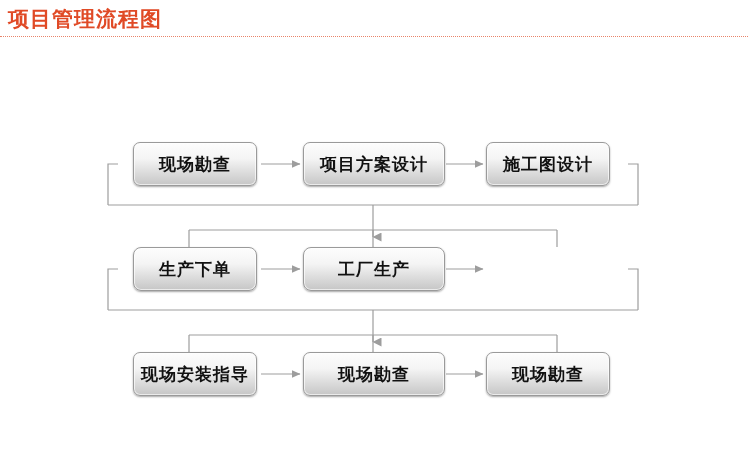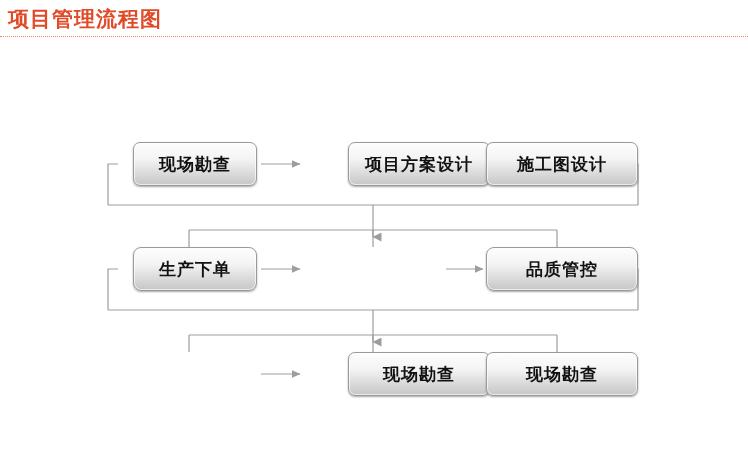--- a/index.html
+++ b/index.html
@@ -82,22 +82,22 @@
     font-size: 17px;
     font-weight: 700;
     color: #111111;
     letter-spacing: 1px;
     white-space: nowrap;
     line-height: 1;
   }
 
   
   .col-0 { left: 133px; width: 124px; }
-  .col-1 { left: 303px; width: 142px; margin-left: 45px; }
-  .col-2 { left: 486px; width: 152px; }
+  .col-1 { left: 303px; width: 142px; }
+  .col-2 { left: 486px; width: 124px; }
 
   
   .row-0 { top: 102px; }
   .row-1 { top: 207px; border-radius: 8px; }
   .row-2 { top: 312px; }
 </style>
 </head>
 <body>
 
 <div id="title-bar">
@@ -159,24 +159,27 @@
   <div class="flow-box col-1 row-0">
     <span class="box-label">项目方案设计</span>
   </div>
   <div class="flow-box col-2 row-0">
     <span class="box-label">施工图设计</span>
   </div>
 
   <div class="flow-box col-0 row-1">
     <span class="box-label">生产下单</span>
   </div>
-  <div class="flow-box col-2 row-1">
-    <span class="box-label">品质管控</span>
+  <div class="flow-box col-1 row-1">
+    <span class="box-label">工厂生产</span>
   </div>
 
+  <div class="flow-box col-0 row-2">
+    <span class="box-label">现场安装指导</span>
+  </div>
   <div class="flow-box col-1 row-2">
     <span class="box-label">现场勘查</span>
   </div>
   <div class="flow-box col-2 row-2">
     <span class="box-label">现场勘查</span>
   </div>
 
 </div>
 
 </body></html>

